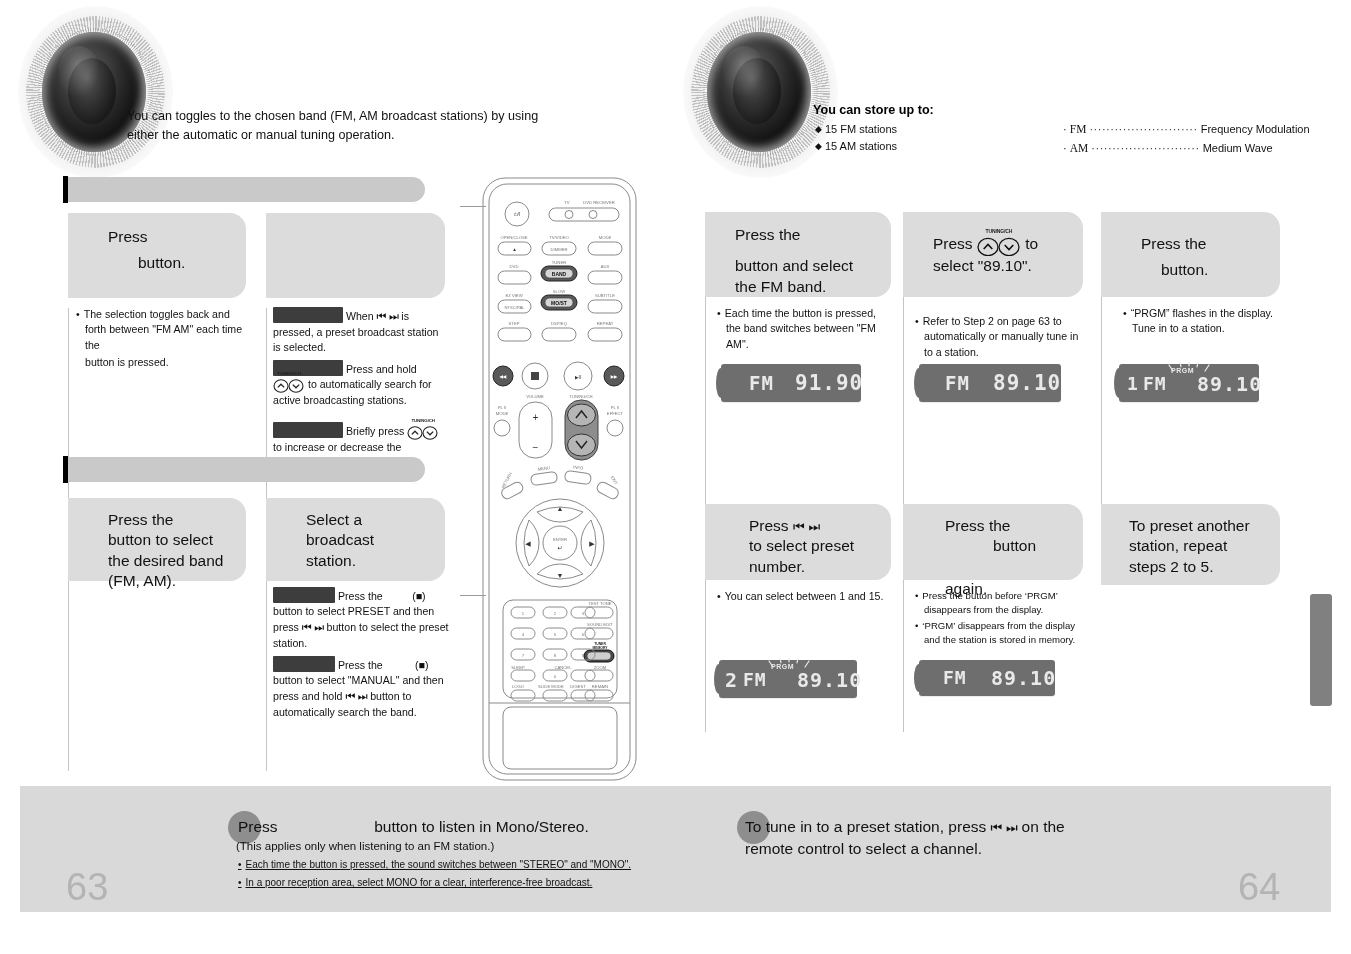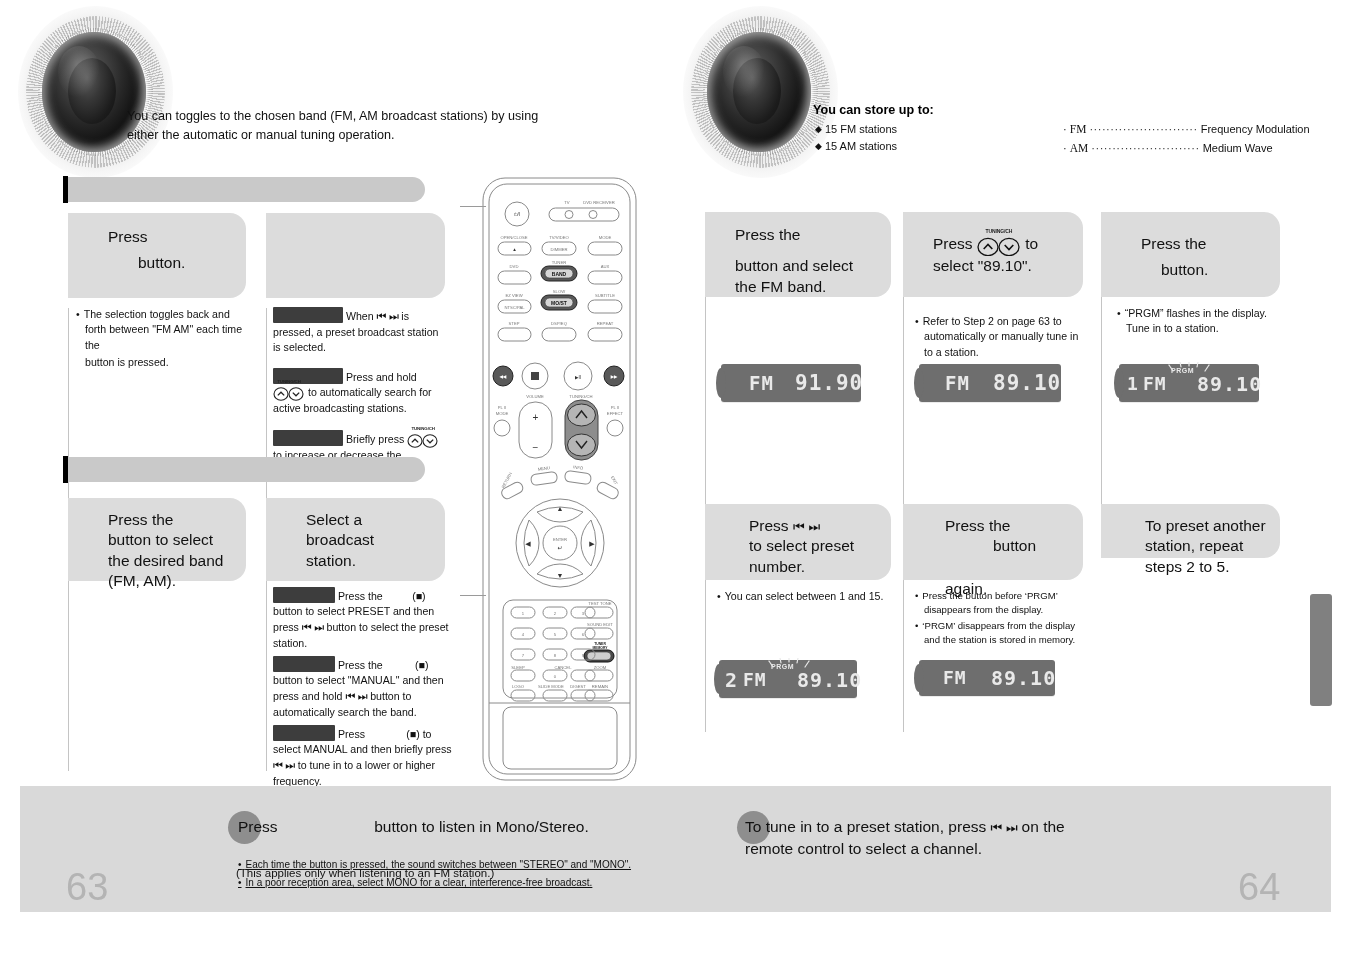--- a/index.html
+++ b/index.html
@@ -164,21 +164,21 @@
       <span style="display:block;padding-left:9px;">button is pressed.</span>
     </div>
     <div class="vline" style="left:0;top:95px;height:463px;"></div>
   </div>
 
   <div class="card" style="left:266px;top:213px;width:179px;height:558px;">
     <div class="card-head" style="width:179px;height:85px;">
       <div></div>
     </div>
     <div class="card-body" style="width:186px;padding-left:7px;">
-      <div style="margin-bottom:12px;">
+      <div style="margin-bottom:4px;">
         <span class="chip w70"></span>
         <span style="display:inline;">When <span class="trk">⏮</span> <span class="trk">⏭</span> is pressed, a preset broadcast station is selected.</span>
       </div>
       <div style="margin-bottom:4px;">
         <span class="chip w70"></span>
         <span>Press and hold
           <span class="ud">
             <span class="udlabel">TUNING/CH</span>
             <svg width="32" height="14" viewBox="0 0 32 14">
                 <ellipse cx="8" cy="7" rx="7" ry="6.3" fill="none" stroke="#222" stroke-width="1.1"></ellipse>
@@ -226,24 +226,20 @@
     </div>
     <div class="card-body" style="width:192px;padding-left:7px;padding-top:6px;">
       <div style="margin-bottom:5px;">
         <span class="chip w62"></span>
         <span>Press the&nbsp;&nbsp;&nbsp;&nbsp;&nbsp;&nbsp;&nbsp;&nbsp;&nbsp;&nbsp;(■) button to select PRESET and then press <span class="trk">⏮</span> <span class="trk">⏭</span> button to select the preset station.</span>
       </div>
       <div style="margin-bottom:5px;">
         <span class="chip w62"></span>
         <span>Press the&nbsp;&nbsp;&nbsp;&nbsp;&nbsp;&nbsp;&nbsp;&nbsp;&nbsp;&nbsp;&nbsp;(■) button to select "MANUAL" and then press and hold <span class="trk">⏮</span> <span class="trk">⏭</span> button to automatically search the band.</span>
       </div>
-      <div>
-        <span class="chip w62"></span>
-        <span>Press&nbsp;&nbsp;&nbsp;&nbsp;&nbsp;&nbsp;&nbsp;&nbsp;&nbsp;&nbsp;&nbsp;&nbsp;&nbsp;&nbsp;(■) to select MANUAL and then briefly press <span class="trk">⏮</span> <span class="trk">⏭</span> to tune in to a lower or higher frequency.</span>
-      </div>
     </div>
     <div class="vline" style="left:0;top:83px;height:190px;"></div>
   </div>
 
   <div class="remote-wrap" style="left:481px;top:176px;">
     <svg width="157" height="606" viewBox="0 0 157 606">
       <defs>
         <style>
           .rc{fill:none;stroke:#8a8a8a;stroke-width:1}
           .rcd{fill:none;stroke:#5a5a5a;stroke-width:1}
@@ -604,20 +600,23 @@
       <span class="dots">··························</span>
       <span>Medium Wave</span>
     </div>
   </div>
 
   <div class="card" style="left:705px;top:212px;width:186px;">
     <div class="card-head" style="width:186px;height:85px;padding-top:13px;padding-left:30px;">
       <div>Press the</div>
       <div style="height:11px;"></div>
       <div>button  and select the FM band.</div>
+    </div>
+    <div class="card-body" style="width:192px;padding-left:12px;">
+      <span class="bullet-line">Each time the button is pressed, the band switches between "FM    AM".</span>
     </div>
     <div class="led" style="position:absolute;left:16px;top:152px;width:140px;height:38px;">
       <span class="led-text" style="left:28px;top:8px;font-size:19px;letter-spacing:1px;">FM</span>
       <span class="led-text" style="left:74px;top:7px;font-size:21px;letter-spacing:1px;">91.90</span>
     </div>
     <div class="vline" style="left:0;top:85px;height:218px;"></div>
   </div>
 
   <div class="card" style="left:903px;top:212px;width:180px;">
     <div class="card-head" style="width:180px;height:85px;padding-top:22px;padding-left:30px;">
@@ -645,21 +644,21 @@
     </div>
     <div class="vline" style="left:0;top:85px;height:218px;"></div>
   </div>
 
   <div class="card" style="left:1101px;top:212px;width:179px;">
     <div class="card-head" style="width:179px;height:85px;padding-top:22px;padding-left:40px;">
       <div>Press the</div>
       <div style="height:6px;"></div>
       <div style="padding-left:20px;">button.</div>
     </div>
-    <div class="card-body" style="width:192px;padding-left:16px;">
+    <div class="card-body" style="width:192px;padding-left:22px;">
       <span class="bullet-line">“PRGM” flashes in the display. Tune in to a station.</span>
     </div>
     <div class="led" style="position:absolute;left:18px;top:152px;width:140px;height:38px;">
       <span class="led-text" style="left:8px;top:9px;font-size:18px;">1</span>
       <span class="led-text" style="left:24px;top:9px;font-size:18px;letter-spacing:1px;">FM</span>
       <span class="prgm" style="left:52px;top:3px;">PRGM</span>
       <svg class="prgm-rays" style="left:44px;top:-2px;" width="52" height="16" viewBox="0 0 52 16">
         <g stroke="#e9e9e9" stroke-width="1.2" stroke-linecap="round">
           <line x1="10" y1="9" x2="6" y2="3"></line>
             <line x1="18" y1="5" x2="17" y2="0"></line>
@@ -714,38 +713,38 @@
       <span class="bullet-line">‘PRGM’ disappears from the display and the station is stored in memory.</span>
     </div>
     <div class="led" style="position:absolute;left:16px;top:156px;width:136px;height:36px;">
       <span class="led-text" style="left:24px;top:7px;font-size:18px;letter-spacing:1px;">FM</span>
       <span class="led-text" style="left:72px;top:6px;font-size:20px;letter-spacing:1px;">89.10</span>
     </div>
     <div class="vline" style="left:0;top:76px;height:152px;"></div>
   </div>
 
   <div class="card" style="left:1101px;top:504px;width:179px;">
-    <div class="card-head" style="width:179px;height:54px;padding-top:12px;padding-left:44px;">
+    <div class="card-head" style="width:179px;height:81px;padding-top:12px;padding-left:28px;">
       <div>To preset another</div>
       <div>station, repeat</div>
       <div>steps 2 to 5.</div>
     </div>
   </div>
 
   <div class="edge-tab" style="left:1310px;top:594px;width:22px;height:112px;"></div>
 
   <div class="banner" style="left:20px;top:786px;width:1311px;height:126px;"></div>
 
   <div class="note-dot" style="left:228px;top:811px;"></div>
   <div class="note-title" style="left:238px;top:818px;">
     <span>Press</span>
     <span class="blankspan" style="width:88px;"></span>
     <span>button to listen in Mono/Stereo.</span>
   </div>
-  <div class="note-sub" style="left:236px;top:867px;">(This applies only when listening to an FM station.)</div>
+  <div class="note-sub" style="left:236px;top:840px;">(This applies only when listening to an FM station.)</div>
   <div class="note-bul" style="left:238px;top:857px;width:640px;">
     <span class="bullet-line">Each time the button is pressed, the sound switches between "STEREO" and "MONO".</span>
     <span class="bullet-line">In a poor reception area, select MONO for a clear, interference-free broadcast.</span>
   </div>
 
   <div class="note-dot" style="left:737px;top:811px;"></div>
   <div class="note-title" style="left:745px;top:818px;">
     <span>To tune in to a preset station, press</span>
     <span class="trk big">⏮</span>
     <span class="trk big">⏭</span>

